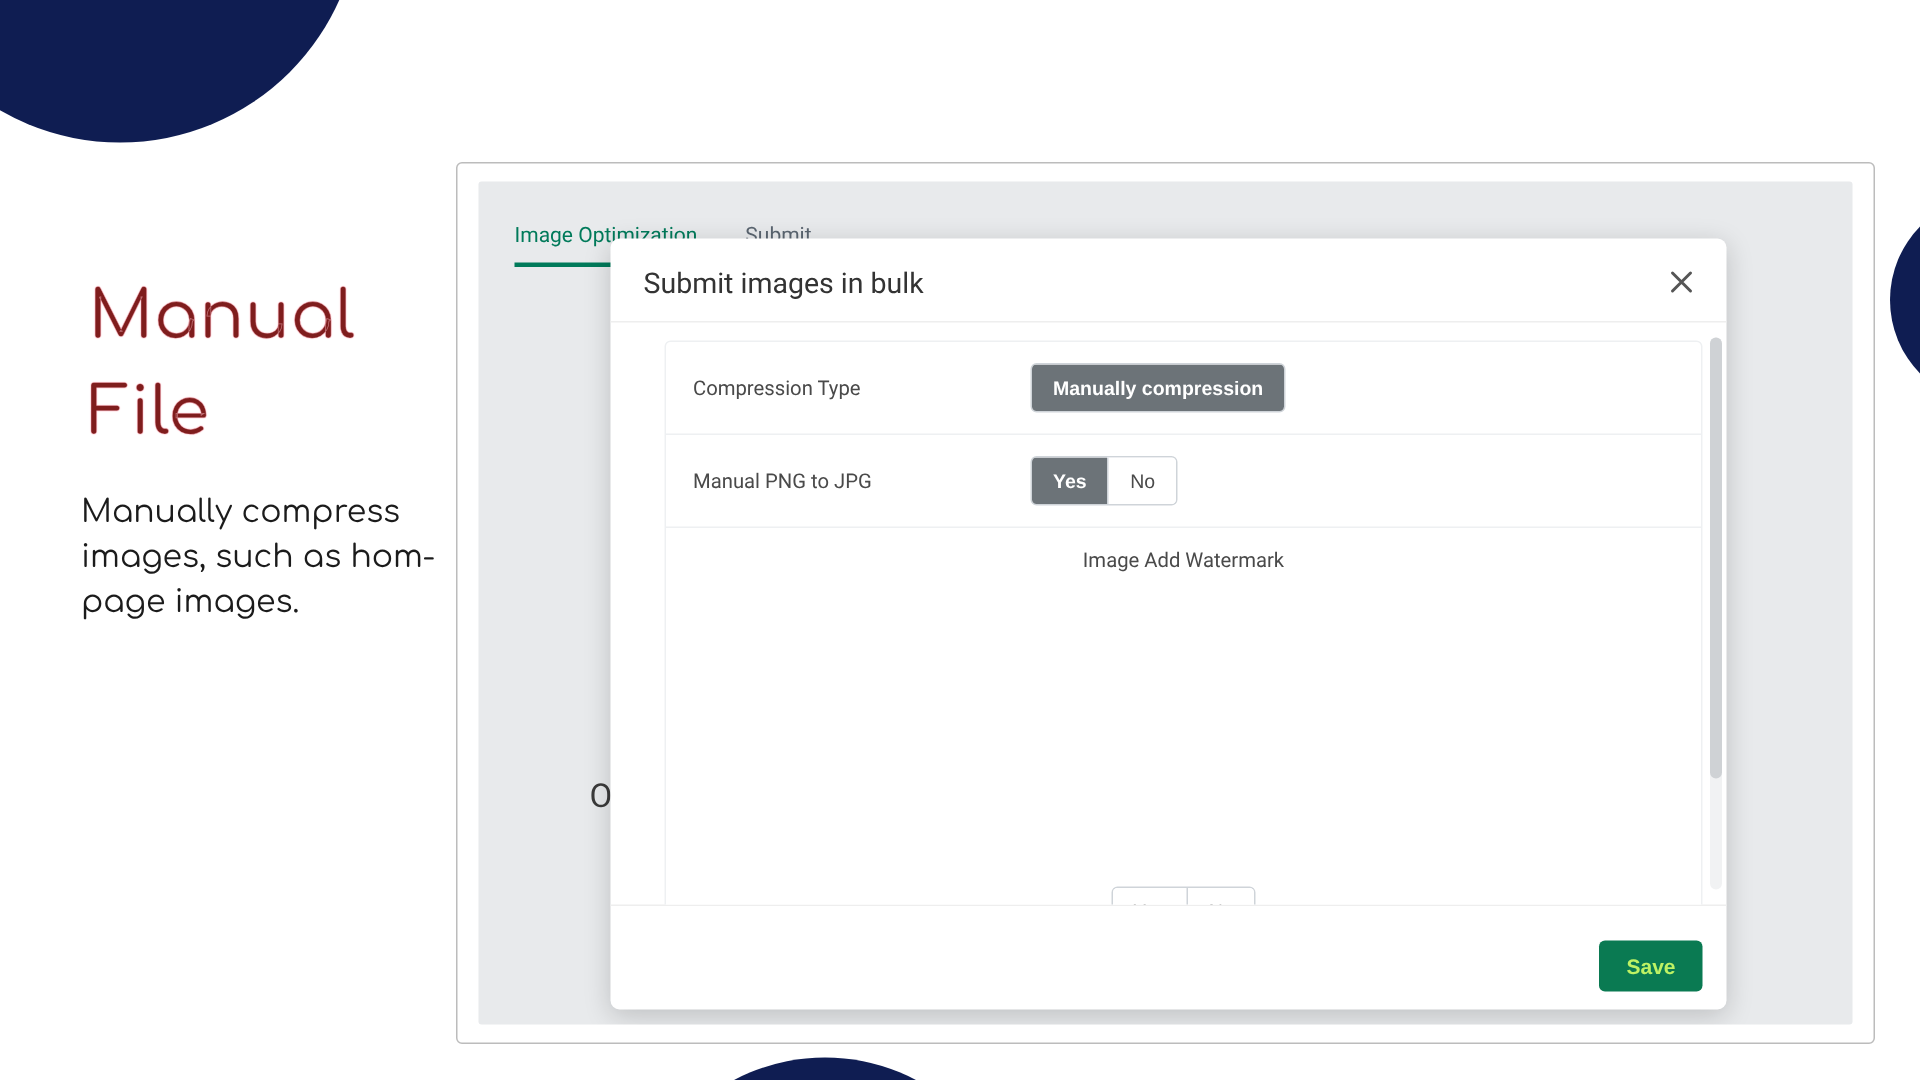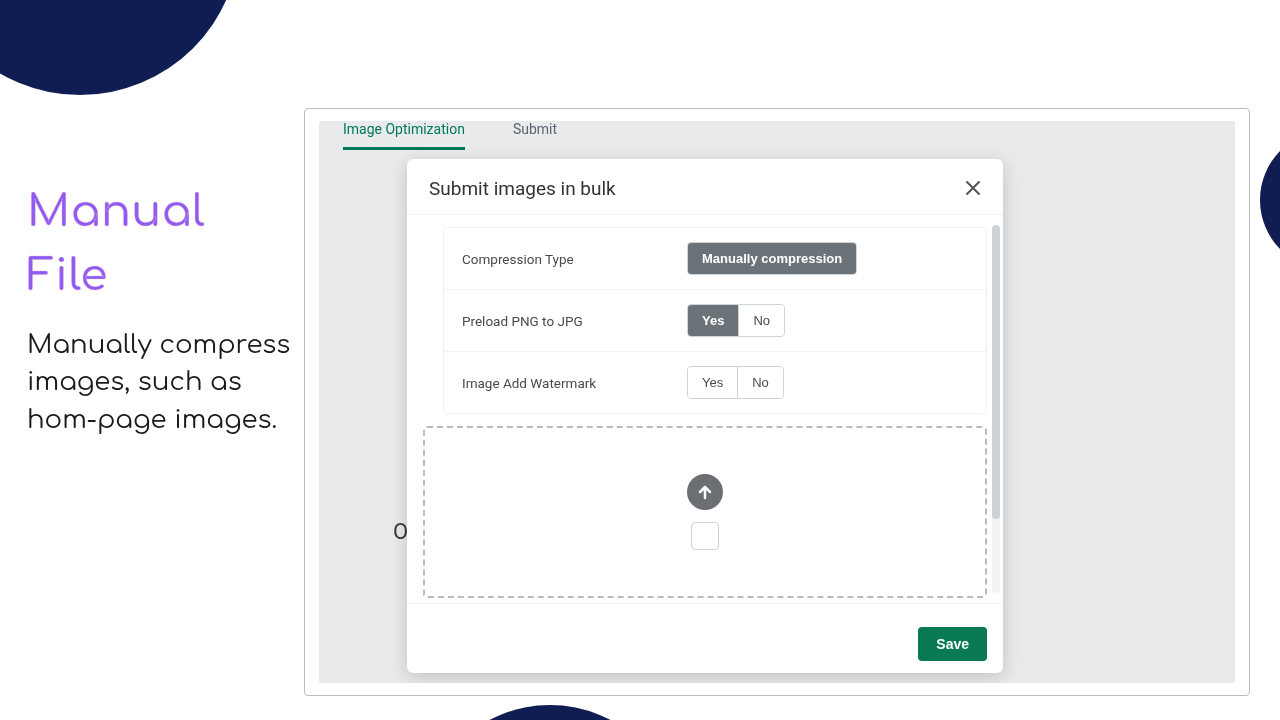--- a/index.html
+++ b/index.html
@@ -23,32 +23,34 @@
   .side-text {
     position: absolute;
     left: 27px;
     top: 180px;
     width: 270px;
   }
   .side-title {
     font-size: 44px;
     font-weight: 500;
     line-height: 1.45;
-    color: #8b5cf6;
+    color: #7f1d1d;
     -webkit-text-stroke: 0.5px rgba(255,192,203,0.5);
     text-shadow: 0 0 1px #ffb6c1;
     font-family: "Comfortaa", "Trebuchet MS", sans-serif;
     letter-spacing: 0.5px;
+    margin-left: 32px;
   }
   .side-sub {
     margin-top: 18px;
-    font-size: 26px;
+    font-size: 21px;
     line-height: 1.45;
     color: #1b1b1b;
     font-family: "Comfortaa", "Trebuchet MS", sans-serif;
+    margin-left: 27px;
   }
 
   .frame {
     position: absolute;
     left: 304px;
     top: 108px;
     width: 946px;
     height: 588px;
     border: 1px solid #bcbcbc;
     border-radius: 4px;
@@ -56,22 +58,22 @@
   }
   .app-bg {
     position: absolute;
     left: 14px; right: 14px; top: 12px; bottom: 12px;
     background: #e8eaec;
     border-radius: 2px;
     overflow: hidden;
   }
   .tabs {
     display: flex;
-    gap: 48px;
-    padding: 0 24px 0 24px;
+    gap: 32px;
+    padding: 28px 24px 0 24px;
     font-size: 14px;
     color: #5a6570;
   }
   .tab {
     padding-bottom: 10px;
     cursor: pointer;
   }
   .tab.active {
     color: #007a5a;
     border-bottom: 3px solid #007a5a;
@@ -81,21 +83,21 @@
     left: 74px;
     top: 398px;
     font-size: 22px;
     color: #3a3a3a;
   }
 
   .modal {
     position: absolute;
     left: 88px;
     top: 38px;
-    width: 596px;
+    width: 744px;
     height: 514px;
     background: #fff;
     border-radius: 6px;
     box-shadow: 0 4px 18px rgba(0,0,0,0.18);
     display: flex;
     flex-direction: column;
   }
   .modal-header {
     display: flex;
     justify-content: space-between;
@@ -128,21 +130,21 @@
     margin-left: 20px;
   }
   .opt-row {
     display: flex;
     align-items: center;
     padding: 14px 18px;
     border-bottom: 1px solid #eef0f2;
     font-size: 13.5px;
     color: #4a4a4a;
   }
-  .opt-row:last-child { border-bottom: none; }
+  .opt-row:last-child { border-bottom: none; flex-direction: column; }
   .opt-label { flex: 0 0 225px; }
   .seg {
     display: inline-flex;
     border: 1px solid #cfd4d9;
     border-radius: 4px;
     overflow: hidden;
   }
   .seg button {
     border: none;
     background: #fff;
@@ -202,21 +204,21 @@
   }
 
   .modal-footer {
     border-top: 1px solid #eee;
     padding: 12px 16px;
     display: flex;
     justify-content: flex-end;
   }
   .save-btn {
     background: #0a7a52;
-    color: #ffffff;
+    color: #bef264;
     border: none;
     border-radius: 4px;
     padding: 9px 18px;
     font-size: 14px;
     font-weight: 600;
     cursor: pointer;
     margin-top: 11px;
   }
 </style>
 </head>
@@ -255,21 +257,21 @@
         <div class="options-card">
 
           <div class="opt-row">
             <div class="opt-label">Compression Type</div>
             <div class="seg">
               <button class="sel">Manually compression</button>
             </div>
           </div>
 
           <div class="opt-row">
-            <div class="opt-label">Preload PNG to JPG</div>
+            <div class="opt-label">Manual PNG to JPG</div>
             <div class="seg">
               <button class="sel">Yes</button>
               <button>No</button>
             </div>
           </div>
 
           <div class="opt-row">
             <div class="opt-label">Image Add Watermark</div>
             <div class="seg">
               <button>Yes</button>

